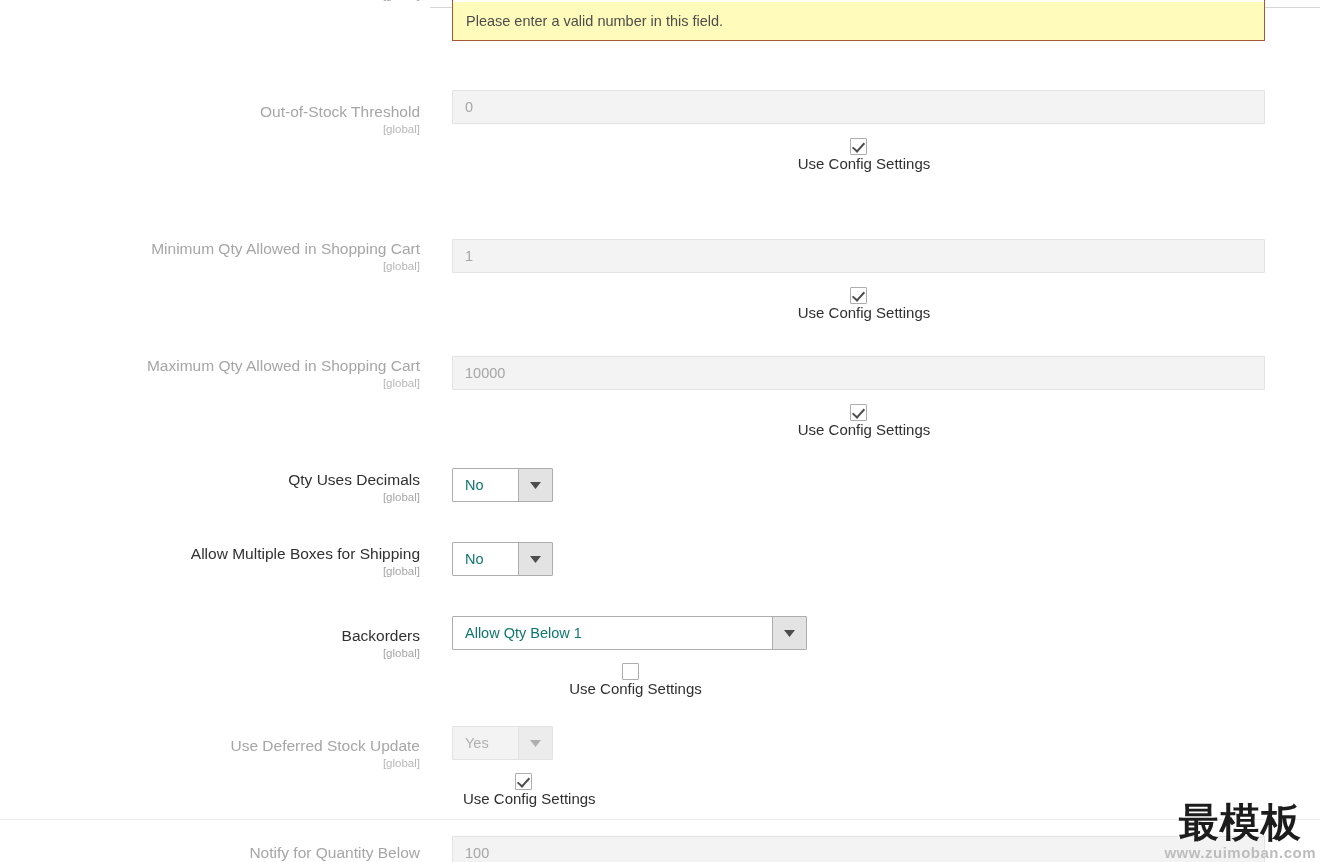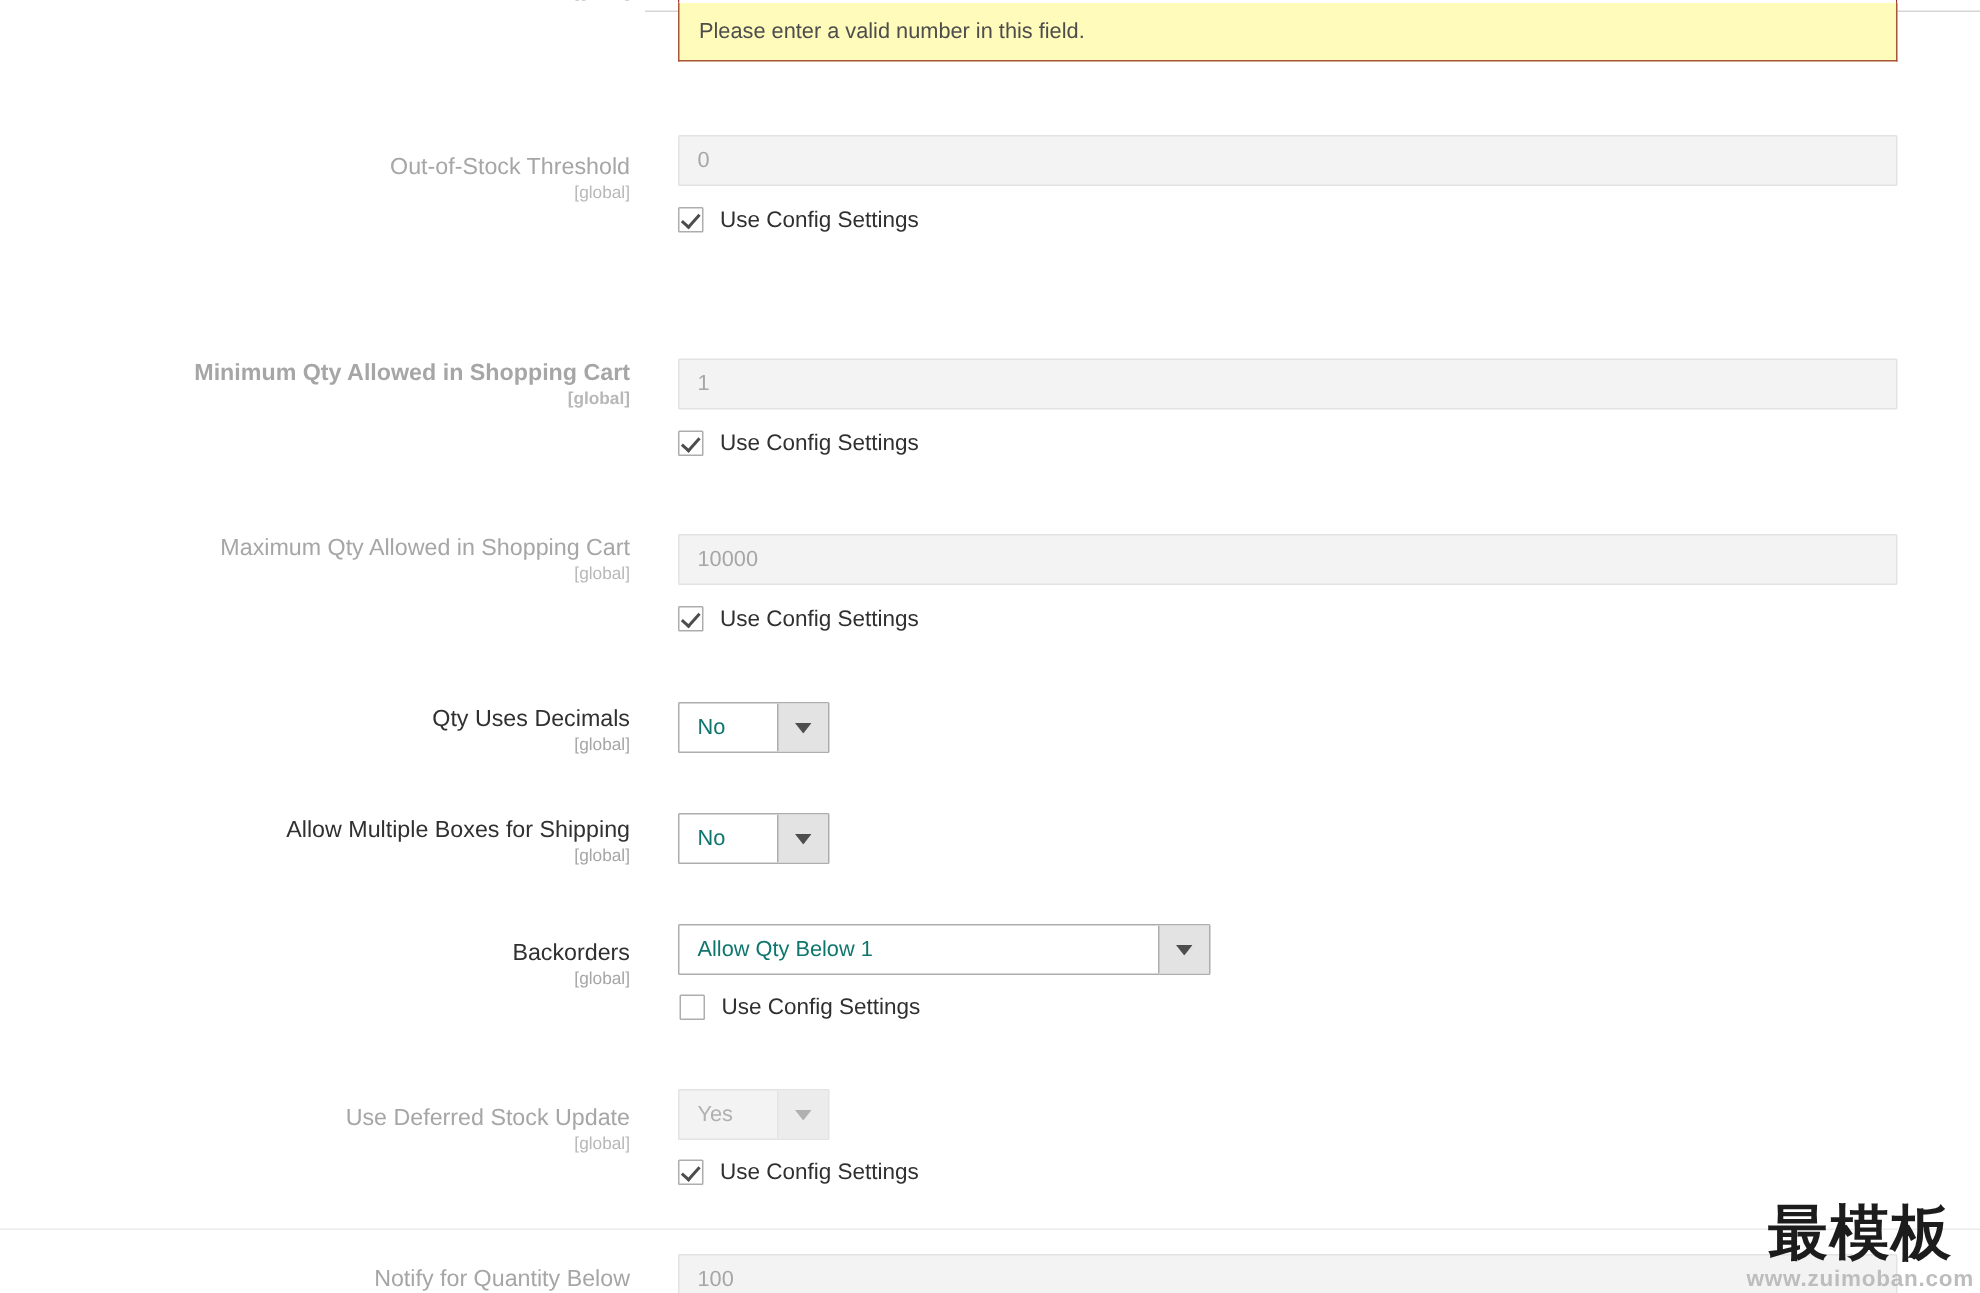--- a/index.html
+++ b/index.html
@@ -93,20 +93,21 @@
     color: #4d4d4d;
     font-size: 14.5px;
     line-height: 20px;
     padding: 9px 12px 9px 13px;
   }
 
   
   .cb-row {
     display: flex;
     align-items: center;
+    flex-direction: column;
   }
   .cb-box {
     box-sizing: border-box;
     width: 17px;
     height: 17px;
     border: 1px solid #adadad;
     background: #ffffff;
     border-radius: 1px;
     position: relative;
     flex: 0 0 auto;
@@ -256,21 +257,21 @@
     <div class="field-control" style="top:0px;">
       <div class="txt disabled">0</div>
       <div class="cb-row" style="margin-top:14px;">
         <span class="cb-box checked"></span>
         <span class="cb-label">Use Config Settings</span>
       </div>
     </div>
   </div>
 
   <div class="field-row" style="top:239px;">
-    <div class="field-label disabled" style="top:0px;font-weight:bold;">
+    <div class="field-label disabled" style="top:0px;">
       <span>Minimum Qty Allowed in Shopping Cart</span>
       <span class="scope">[global]</span>
     </div>
     <div class="field-control" style="top:0px;">
       <div class="txt disabled">1</div>
       <div class="cb-row" style="margin-top:14px;">
         <span class="cb-box checked"></span>
         <span class="cb-label">Use Config Settings</span>
       </div>
     </div>

